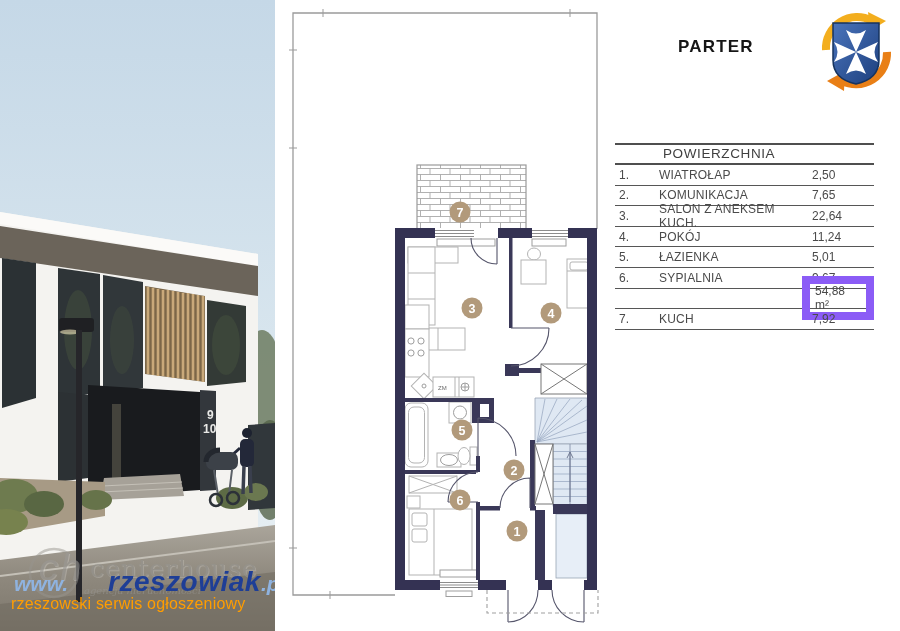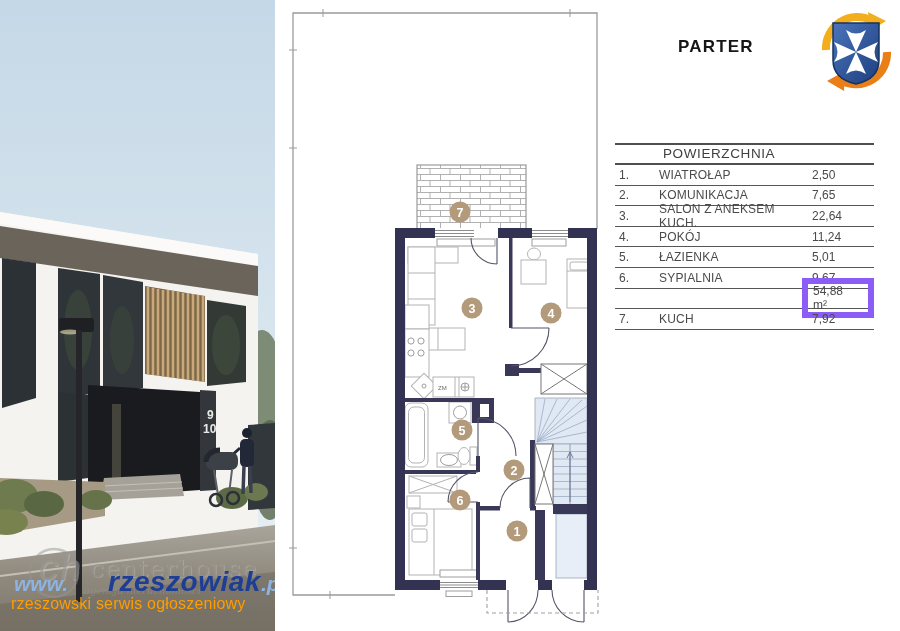--- a/index.html
+++ b/index.html
@@ -30,21 +30,21 @@
   .logo{position:absolute;left:818px;top:8px;width:76px;height:84px;}
   
   .area-table{position:absolute;left:615px;top:143px;width:259px;color:#4a4a4a;}
   .t-head{border-top:2px solid #4f4f4f;border-bottom:2px solid #4f4f4f;height:18px;line-height:18px;
           padding-left:48px;font-size:13.5px;letter-spacing:.6px;color:#3f3f3f;}
   .t-row{display:flex;align-items:center;height:19.6px;border-bottom:1.5px solid #565656;
          font-size:12px;overflow:visible;}
   .t-no{width:44px;padding-left:4px;box-sizing:border-box;}
   .t-name{flex:1;letter-spacing:.2px;}
   .t-val{width:62px;}
-  .t-row.total .box{display:inline-block;border:6px solid #8b5cf6;padding:0 20px 0 5px;
+  .t-row.total .box{display:inline-block;border:8px solid #8b5cf6;padding:0 20px 0 5px;
                     margin-left:-10px;line-height:14px;}
 </style>
 </head>
 <body>
 
 <div class="canvas">
 
   <div class="photo">
     <svg width="275" height="631" viewBox="0 0 275 631">
       <defs>

